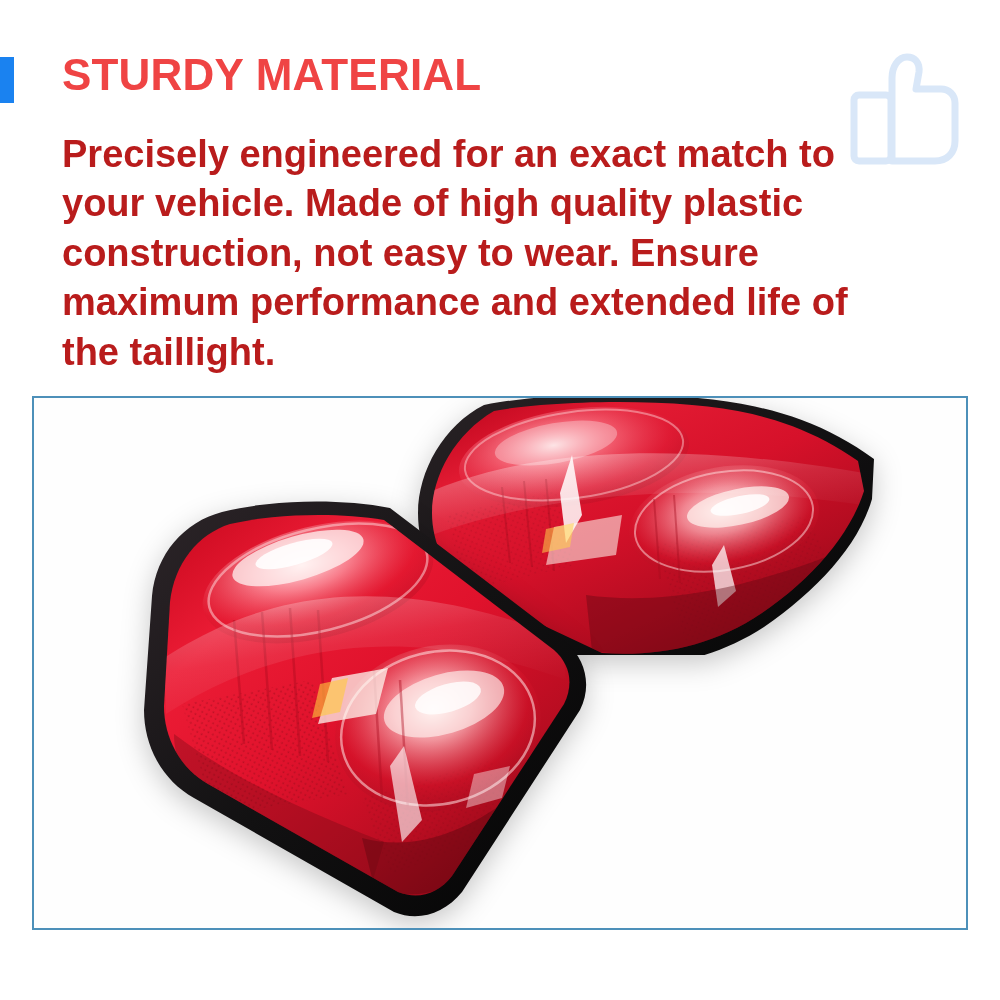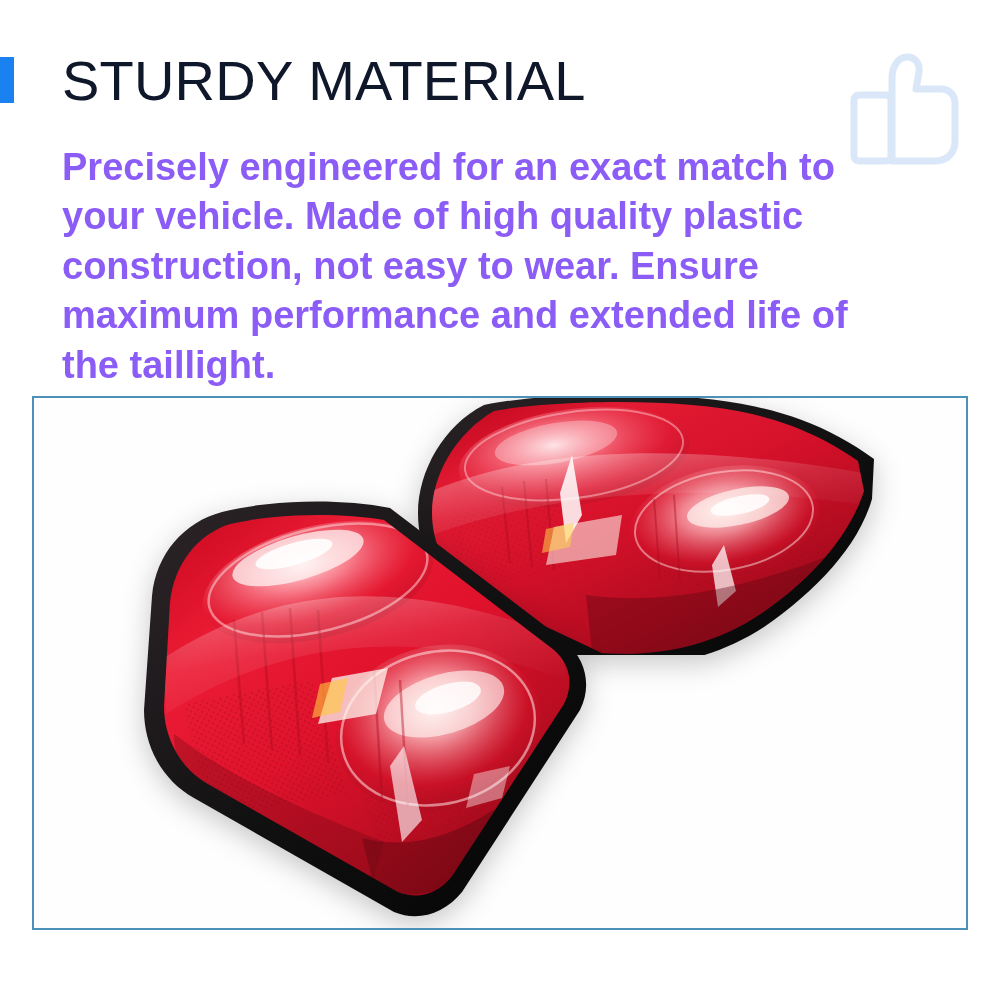--- a/index.html
+++ b/index.html
@@ -23,24 +23,24 @@
     top: 57px;
     width: 14px;
     height: 46px;
     background: #1a82f0;
   }
 
   #page-title {
     position: absolute;
     left: 62px;
     top: 52px;
-    font-size: 56px;
-    font-weight: normal;
+    font-size: 44px;
+    font-weight: bold;
     letter-spacing: 0.2px;
-    color: #0f172a;
+    color: #ef4444;
     line-height: 1.05;
     white-space: nowrap;
   }
 
   
   #thumbs-up-icon {
     position: absolute;
     left: 845px;
     top: 45px;
     width: 118px;
@@ -55,23 +55,22 @@
 
   
   #description {
     position: absolute;
     left: 62px;
     top: 130px;
     width: 900px;
     font-size: 38px;
     font-weight: 600;
     line-height: 1.30;
-    color: #8b5cf6;
+    color: #b91c1c;
     white-space: pre-line;
-    margin-top: 13px;
   }
 
   
   #product-frame {
     position: absolute;
     left: 32px;
     top: 396px;
     width: 936px;
     height: 534px;
     box-sizing: border-box;

